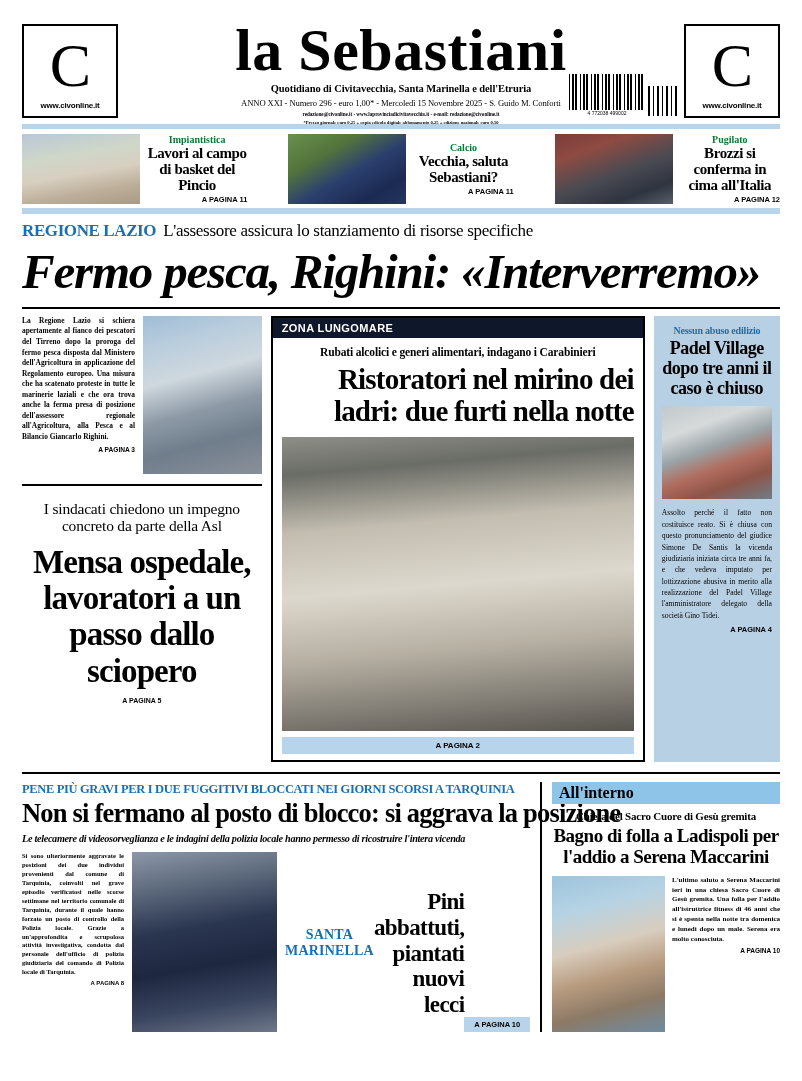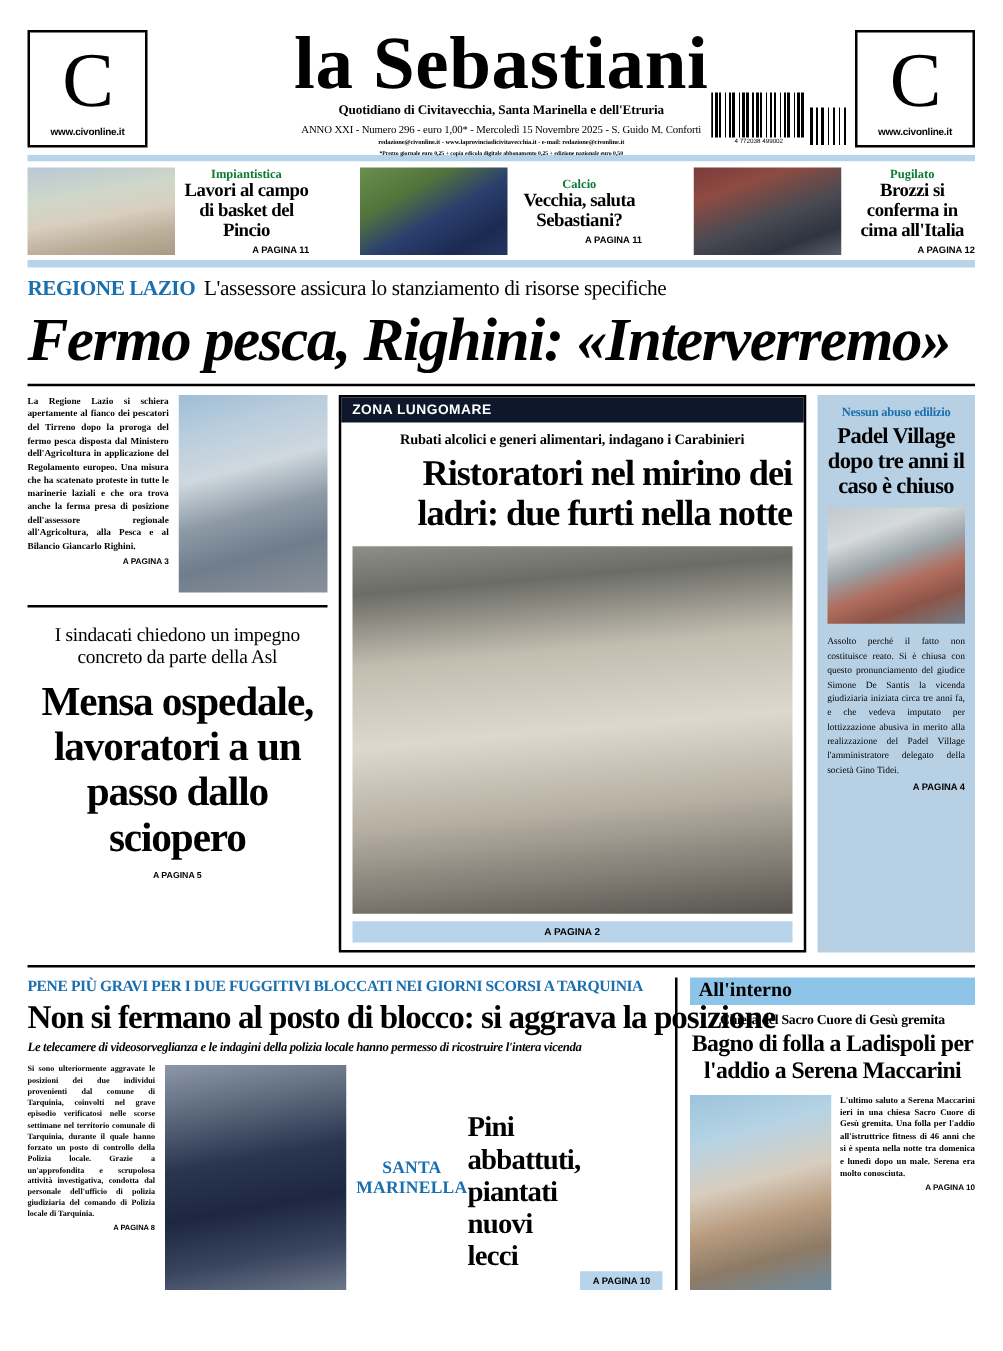--- a/index.html
+++ b/index.html
@@ -83,21 +83,21 @@
   .b-topkicker{color:#1a6faf;font-weight:bold;font-size:12.5px;letter-spacing:-0.35px;font-family:"Liberation Serif",serif;}
   .b-head{font-weight:bold;font-size:26.5px;line-height:1.05;letter-spacing:-0.8px;margin-top:3px;font-family:"Liberation Serif",serif;white-space:nowrap;}
   .b-sub{font-style:italic;font-weight:bold;font-size:10.2px;margin-top:5px;letter-spacing:-0.3px;font-family:"Liberation Serif",serif;}
 
   .b-cols{display:flex;margin-top:8px;flex:1;gap:8px;}
   .b-text{width:102px;font-size:6.5px;line-height:1.38;text-align:justify;font-family:"Liberation Serif",serif;font-weight:bold;}
   .b-text .pg{font-family:"Liberation Sans",sans-serif;font-size:6px;text-align:right;margin-top:2px;}
   .b-photo{width:145px;background:linear-gradient(170deg,#8c98a8 0%,#5e6b7d 20%,#2a3550 42%,#1d2740 62%,#3a4560 82%,#6d7889 100%);}
   .b-mid{flex:1;display:flex;flex-direction:row;align-items:center;justify-content:flex-start;padding-top:2px;}
   .sm-kicker{color:#1a6faf;font-weight:bold;font-size:14px;letter-spacing:0.2px;text-align:center;font-family:"Liberation Serif",serif;}
-  .sm-head{font-weight:bold;font-size:23px;line-height:1.12;text-align:left;margin-top:21px;letter-spacing:-0.6px;font-family:"Liberation Serif",serif;}
+  .sm-head{font-weight:bold;font-size:23px;line-height:1.12;text-align:right;margin-top:21px;letter-spacing:-0.6px;font-family:"Liberation Serif",serif;}
   .sm-page{background:#b8d4ea;width:100%;font-family:"Liberation Sans",sans-serif;font-weight:bold;font-size:7.5px;text-align:center;padding:3px 0;margin-top:auto;}
 
   .ai-bar{background:#8ec4e8;font-weight:bold;font-size:16px;padding:2px 7px;font-family:"Liberation Serif",serif;}
   .ai-kicker{font-size:11px;font-weight:bold;text-align:center;margin-top:6px;font-family:"Liberation Serif",serif;letter-spacing:-0.2px;}
   .ai-head{font-weight:bold;font-size:19px;line-height:1.1;text-align:center;margin-top:4px;letter-spacing:-0.5px;font-family:"Liberation Serif",serif;}
   .ai-cols{display:flex;margin-top:8px;flex:1;gap:7px;}
   .ai-photo{width:113px;background:linear-gradient(165deg,#9cc4dd 0%,#b6d3e4 22%,#d8cdbe 44%,#b99c80 62%,#8c7a66 80%,#6f8ba0 100%);}
   .ai-text{flex:1;font-size:7px;line-height:1.4;text-align:justify;font-family:"Liberation Serif",serif;font-weight:bold;}
   .ai-page{font-family:"Liberation Sans",sans-serif;font-weight:bold;font-size:6.5px;text-align:right;margin-top:3px;}
 </style>

